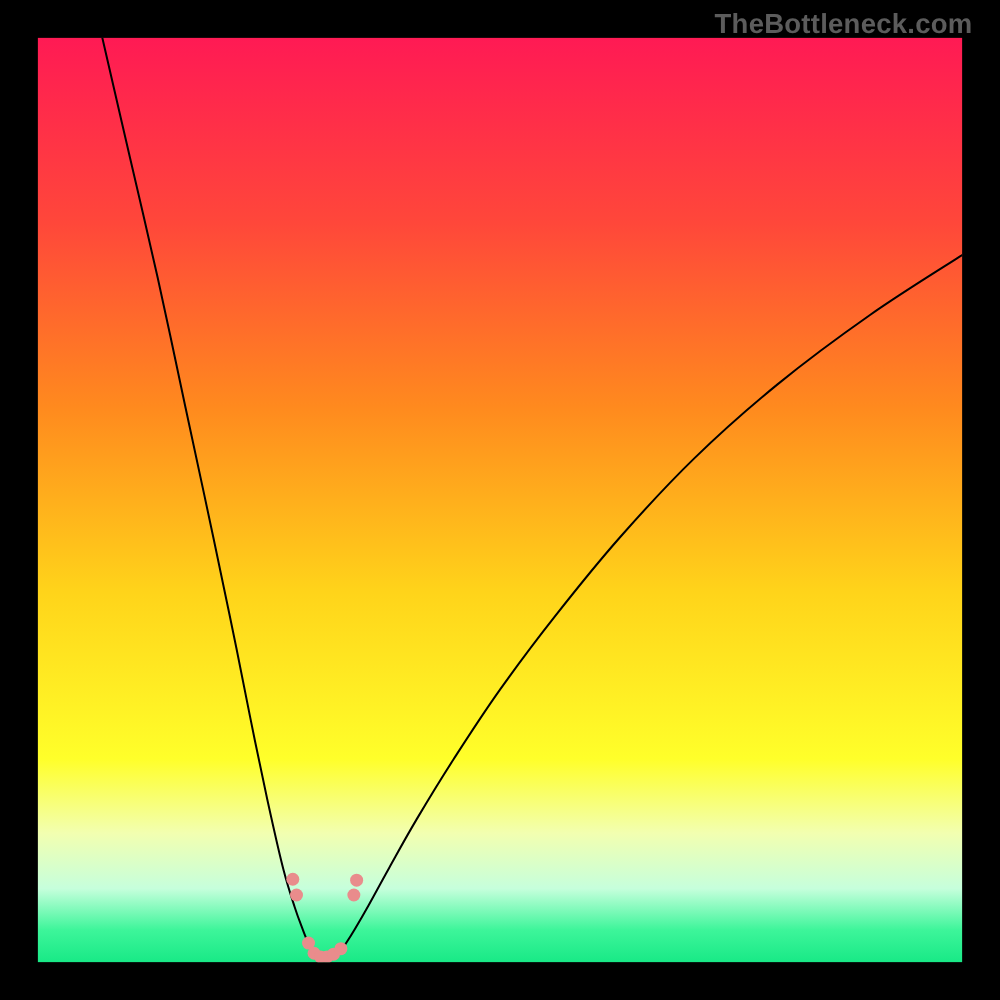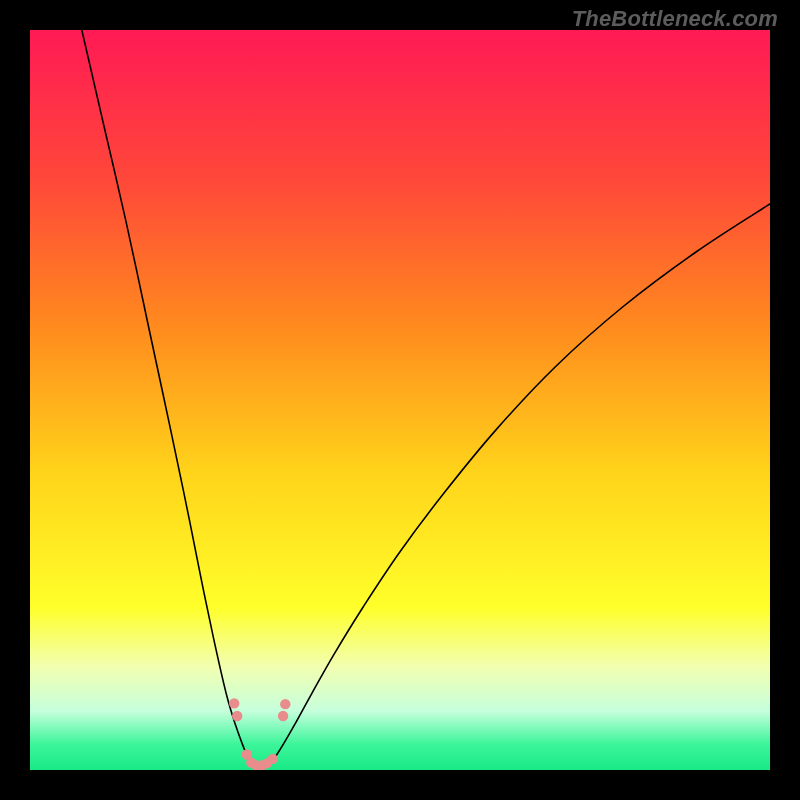--- a/index.html
+++ b/index.html
@@ -29,21 +29,20 @@
   .watermark {
     position: absolute;
     top: 6px;
     right: 22px;
     font-family: Arial, Helvetica, sans-serif;
     font-size: 22px;
     font-weight: 600;
     color: #5c5c5c;
     letter-spacing: 0.2px;
     user-select: none;
-    font-style: italic;
   }
   svg {
     display: block;
   }
 </style>
 </head>
 <body>
 
 <div class="watermark">TheBottleneck.com</div>
 

